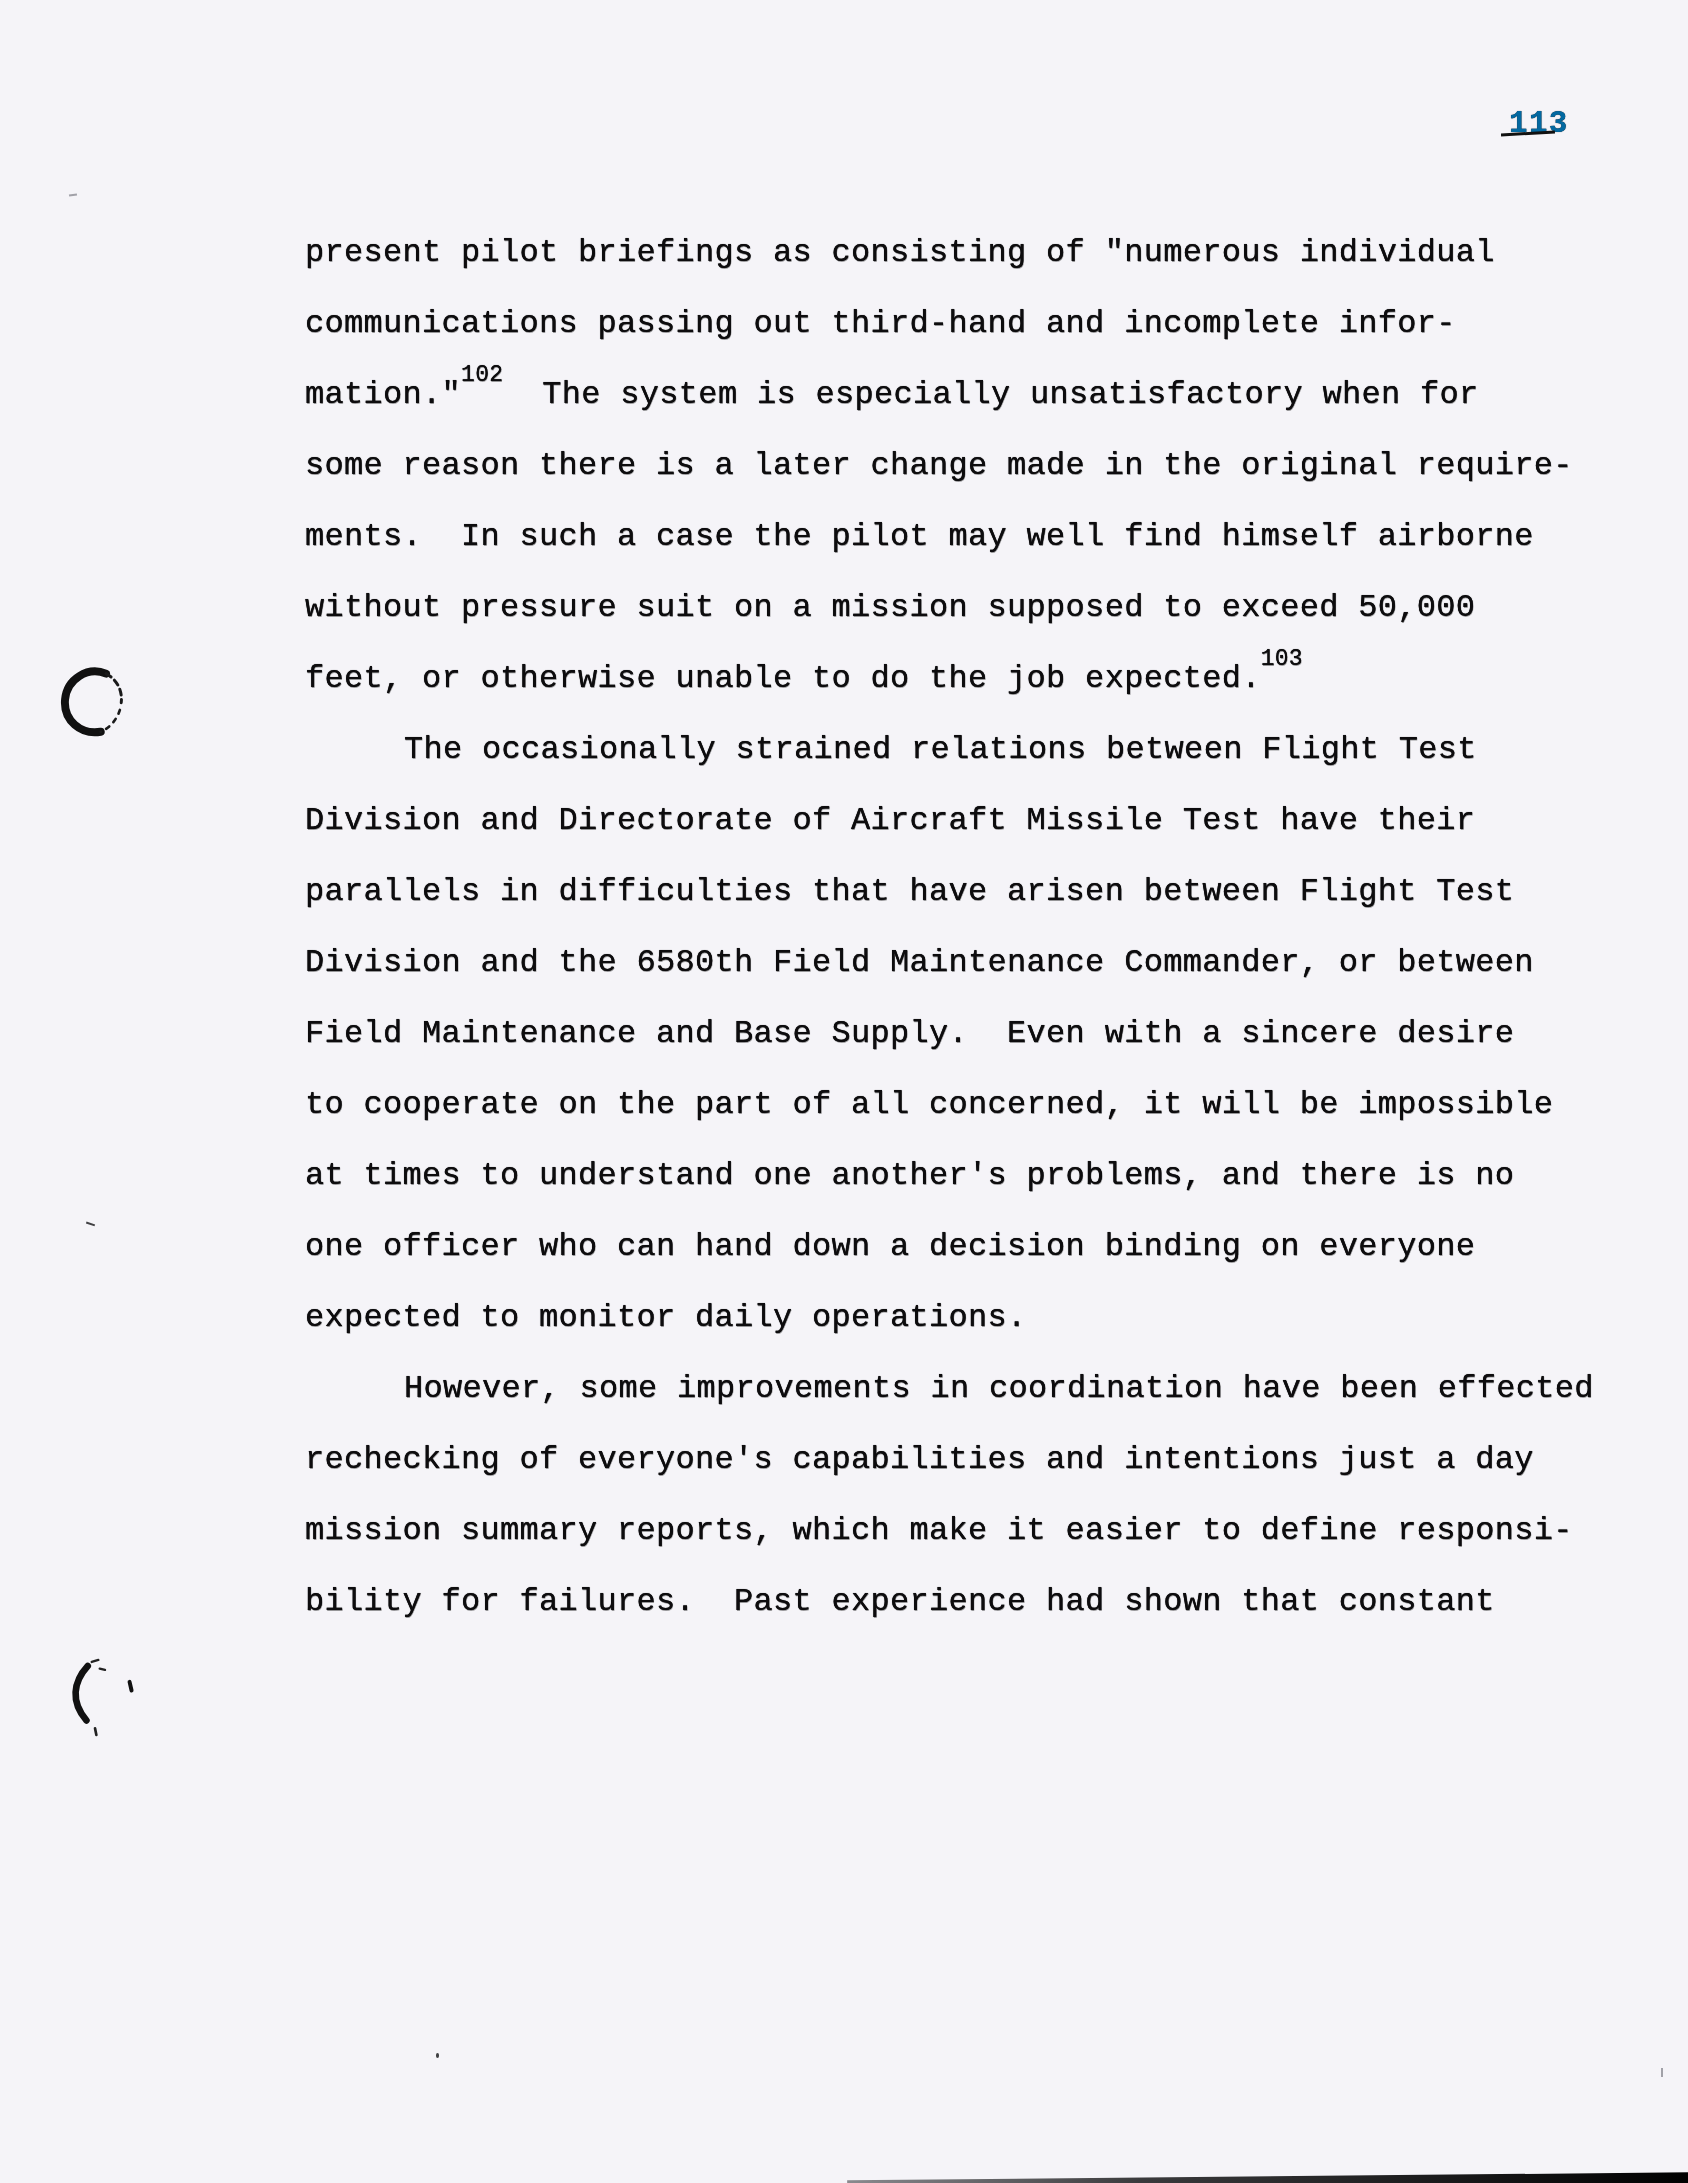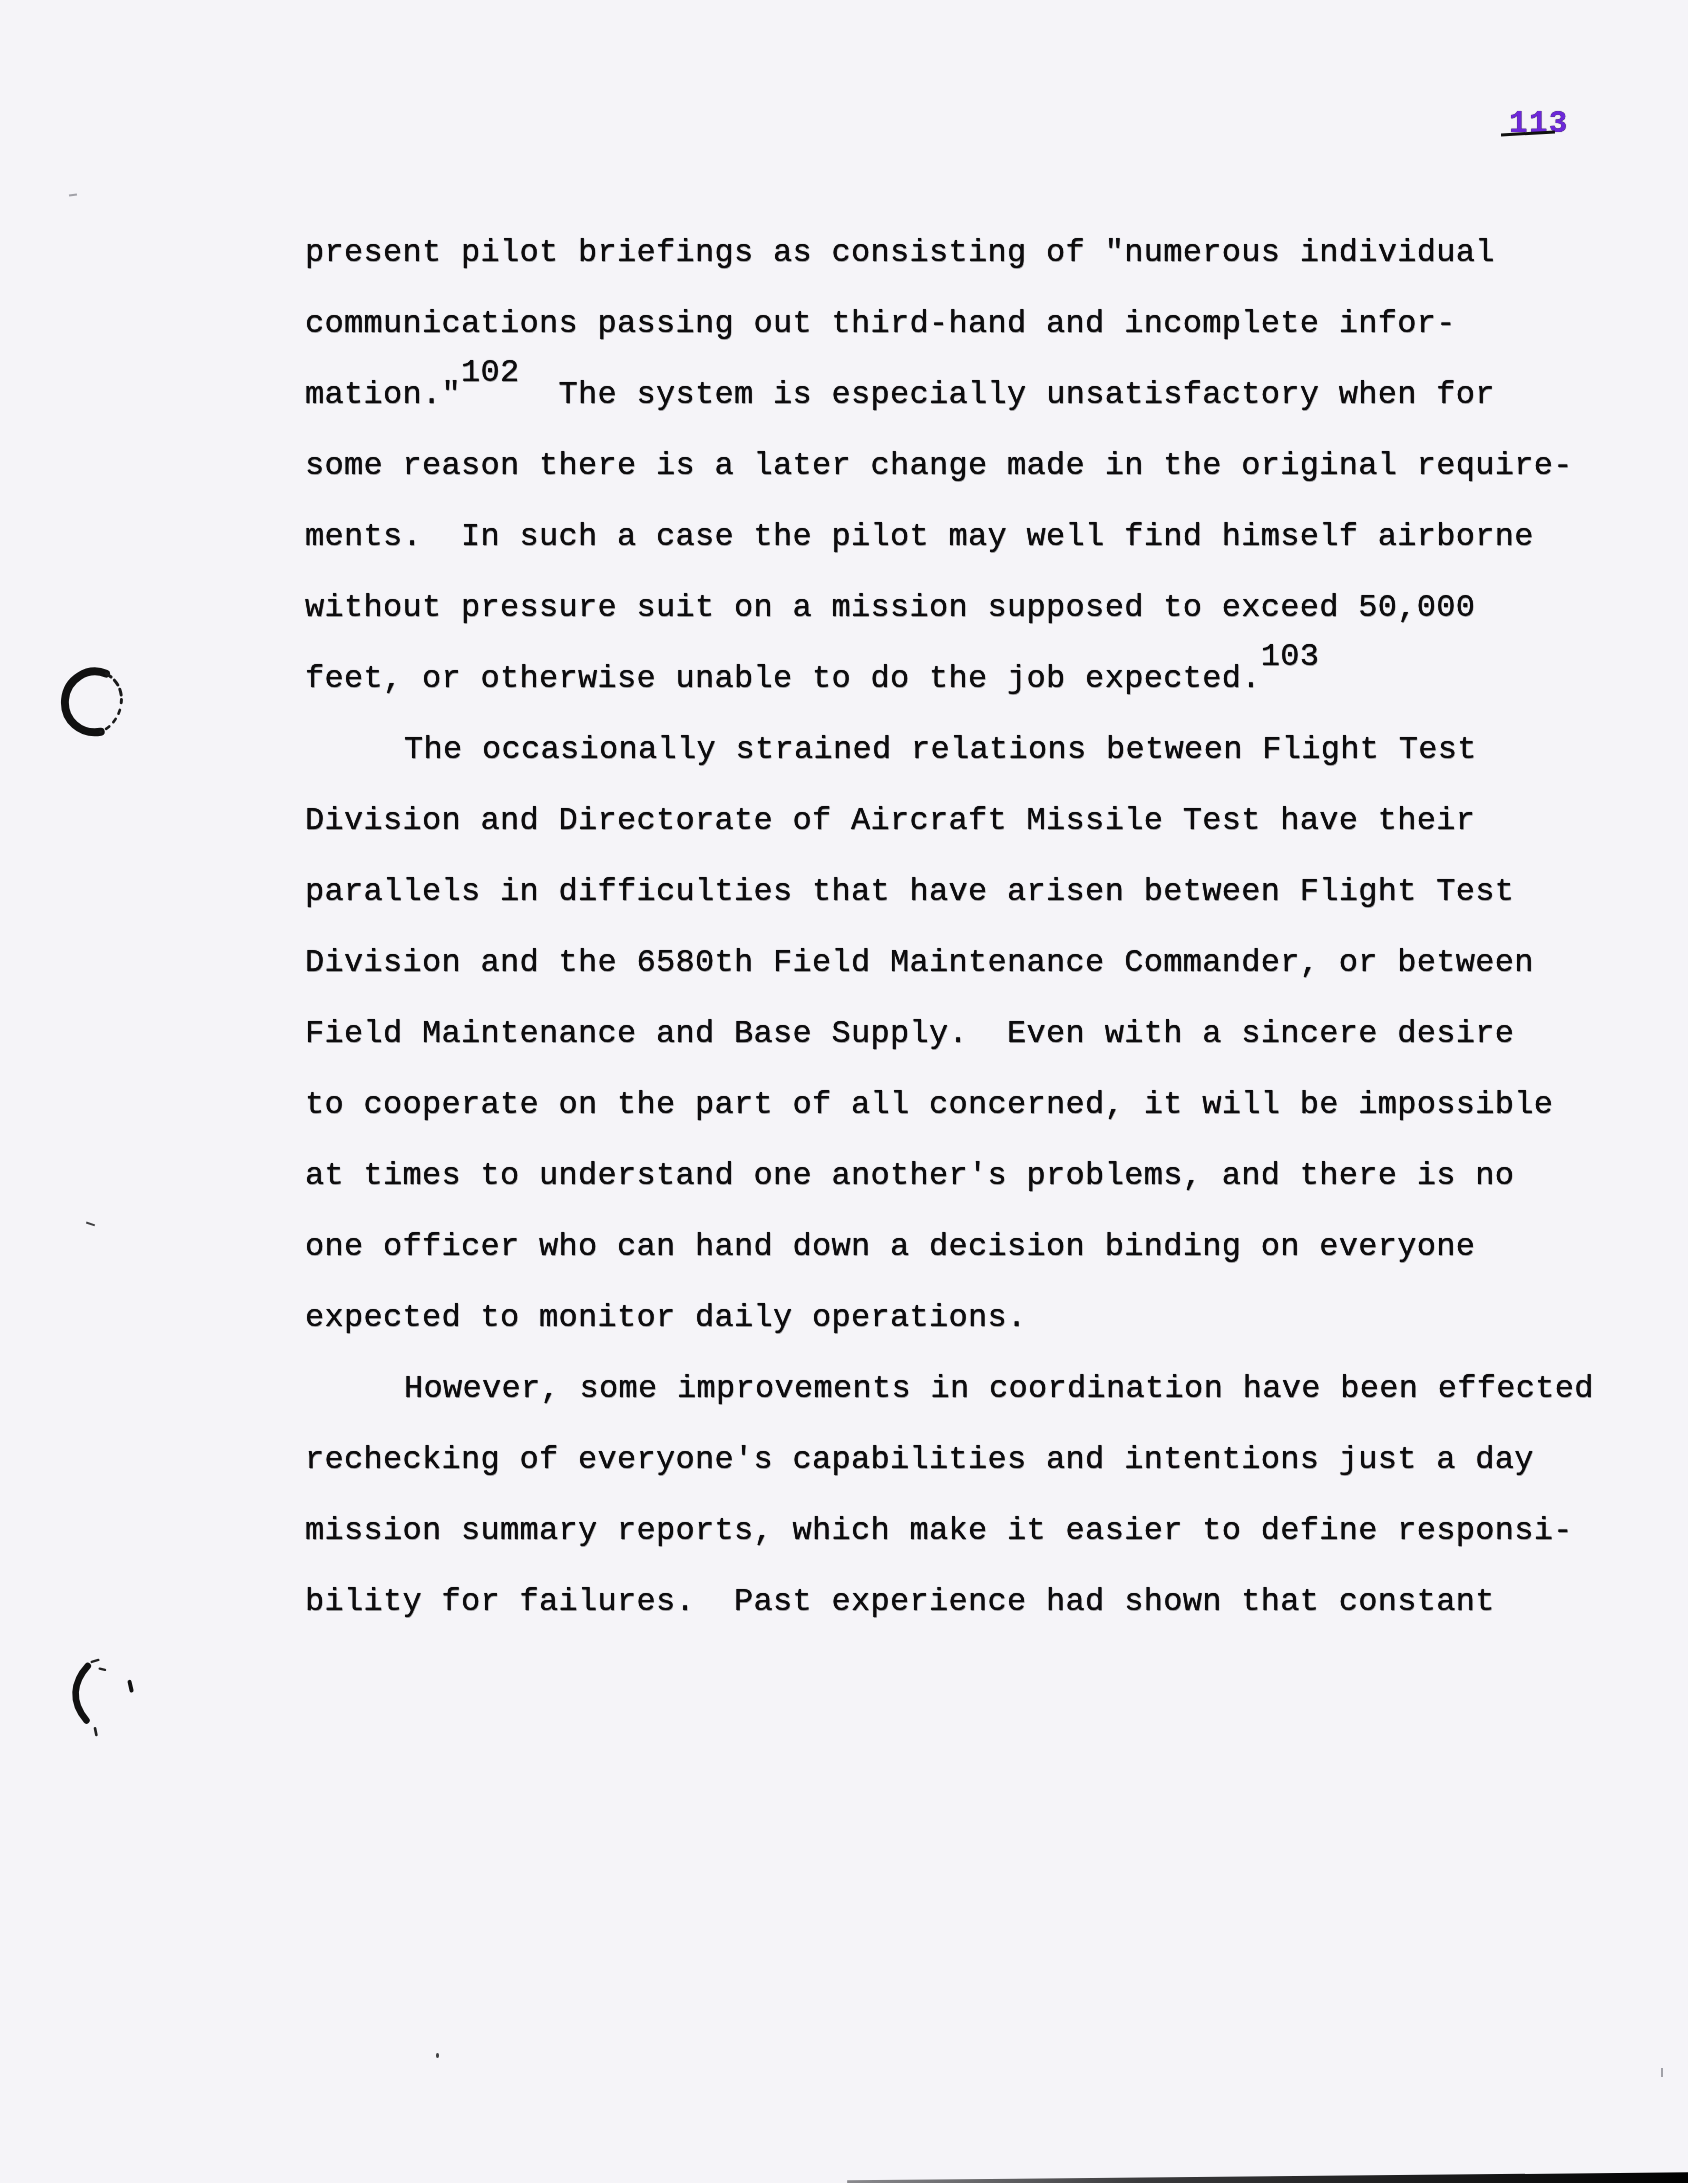--- a/index.html
+++ b/index.html
@@ -26,30 +26,30 @@
     font-size:32px;
     font-weight:400;
     white-space:pre;
     letter-spacing:0.3px;
     text-shadow:0 0 0.7px #000, 0.5px 0.5px 0 rgba(0,0,0,0.35);
   }
   .line.indent{ text-indent:99px; }
   .sup{
     position:relative;
     top:-22.5px;
-    font-size:32px;
+    font-size:23px;
     letter-spacing:0.3px;
   }
   
   .page-number{
     position:absolute;
     left:1509px;top:106px;
     font-size:31px;
     font-weight:700;
-    color:#6d28d9;
+    color:#0369a1;
     text-shadow:0 0 0.7px #000;
     letter-spacing:1.3px;
   }
   .page-number .strike{
     position:absolute;
     left:-8px;bottom:6px;
     width:54px;height:3.3px;
     background:#111;
     transform:rotate(-3deg);
   }

